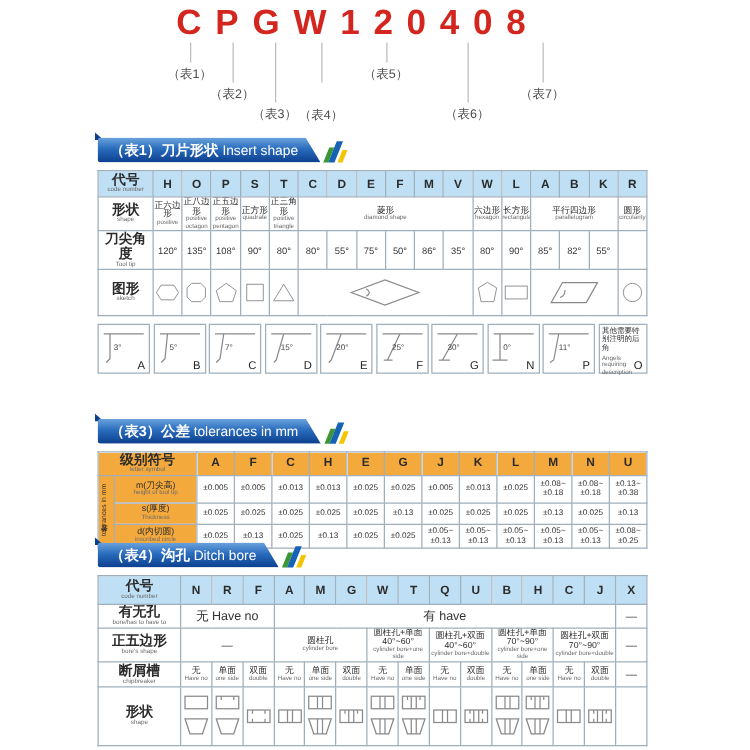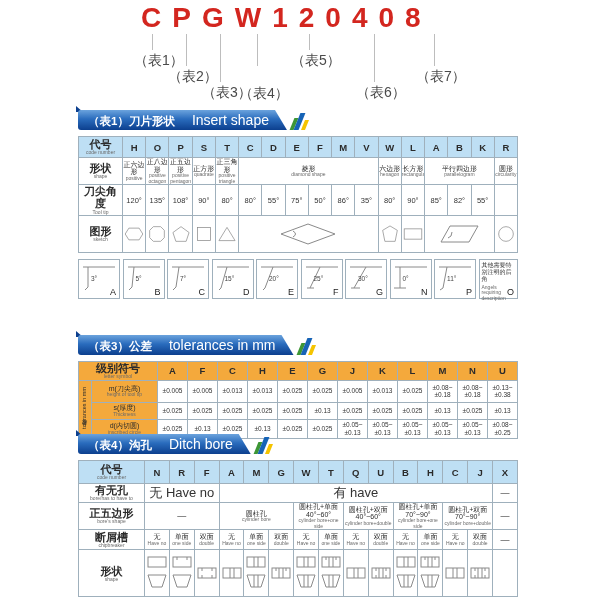--- a/index.html
+++ b/index.html
@@ -1,31 +1,31 @@
 <!DOCTYPE html>
 <html><head>
 <meta charset="utf-8">
 <style>
   html,body{margin:0;padding:0}
   body{width:600px;height:600px;background:#fff;position:relative;overflow:hidden;
        font-family:"Liberation Sans","DejaVu Sans",sans-serif;color:#333}
   
   .code-row{position:absolute;left:141px;top:2px;display:flex;gap:11px;
             font-weight:bold;font-size:28px;color:#d3261f}
-  .ann{position:absolute;font-size:14px;color:#4a4a4a;white-space:nowrap}
+  .ann{position:absolute;font-size:10px;color:#4a4a4a;white-space:nowrap}
   .vline{position:absolute;width:1px;background:#bdbdbd}
   
   .sec{position:absolute;left:78px;width:440px}
   .bwrap{position:relative;height:22px;white-space:nowrap}
   .banner{position:relative;display:inline-block;height:20px;line-height:20px;
           padding:0 18px 0 10px;color:#fff;border-radius:3px 0 0 3px;
           background:linear-gradient(180deg,#6ba3dd,#2a6cbd 45%,#0c3f8e);
           clip-path:polygon(0 0,calc(100% - 12px) 0,100% 100%,0 100%)}
   .banner .zh{font-weight:bold;font-size:11.5px}
-  .banner .en{font-size:14px;margin-left:17px}
+  .banner .en{font-size:11px;margin-left:3px}
   .fold{position:absolute;left:-2px;top:-4px;width:0;height:0;
         border-right:7px solid transparent;border-bottom:6px solid #0c3f8e}
   .flag{display:inline-flex;align-items:flex-end;gap:1px;margin-left:5px;vertical-align:bottom}
   .flag i{display:block;transform:skewX(-22deg)}
   .f1{width:4px;height:12px;background:#3d9635}
   .f2{width:5px;height:17px;background:#1663b6}
   .f3{width:4px;height:10px;background:#f5c400}
   
   table{border-collapse:collapse;table-layout:fixed;width:440px;margin-top:4px;background:#fff}
   td{border:1px solid #9fb0bc;text-align:center;vertical-align:middle;padding:0;overflow:hidden}
@@ -61,21 +61,21 @@
   .t3 tr:nth-child(4) td{height:18px}
   .val{font-size:6.5px;line-height:1.15}
   .vert{writing-mode:vertical-rl;transform:rotate(180deg);font-size:5.5px;line-height:1;margin:0 auto;color:#2b2b2b}
   
   .t4 col:first-child{width:66px}
   .t4 tr:nth-child(1) td{height:22px}
   .t4 tr:nth-child(2) td{height:17px}
   .t4 tr:nth-child(3) td{height:22px}
   .t4 tr:nth-child(4) td{height:19px}
   .t4 tr:nth-child(5) td{height:46px}
-  .small8{font-size:13px}
+  .small8{font-size:10px}
 </style>
 </head>
 <body>
 
 <div class="code-row">
   <span>C</span>
   <span>P</span>
   <span>G</span>
   <span>W</span>
   <span>1</span>

